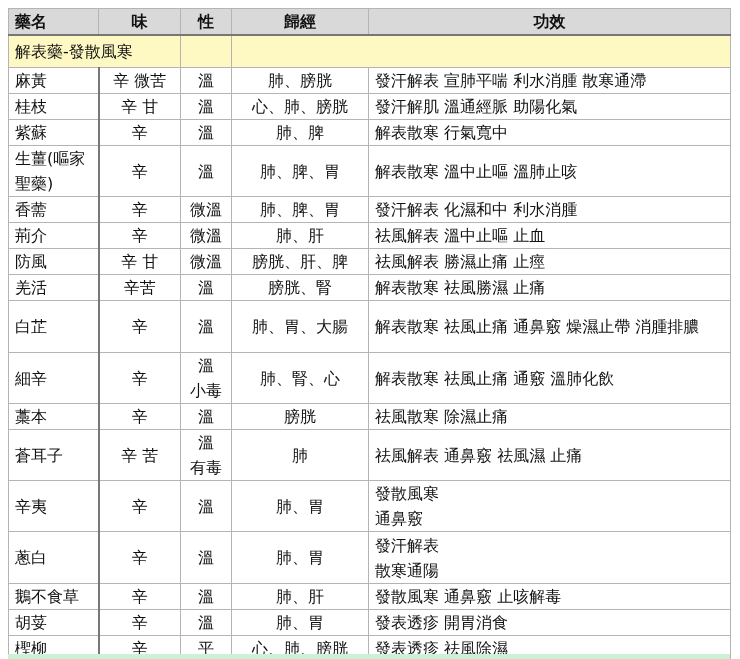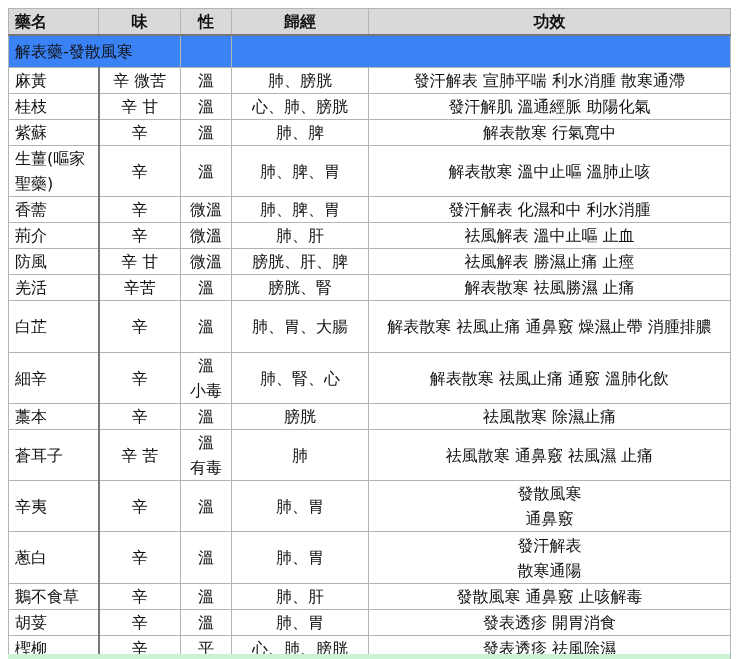--- a/index.html
+++ b/index.html
@@ -10,24 +10,24 @@
       border-collapse: collapse; table-layout: fixed; width: 722px;
       font-size: 16px; line-height: 25px;
     }
     table.herbs td, table.herbs th {
       border: 1px solid #b4b4b4; padding: 0 6px; vertical-align: middle;
       overflow: hidden; white-space: normal;
     }
     table.herbs th { background: #d9d9d9; font-weight: bold; height: 24px; text-align: center; }
     table.herbs th.name-h { text-align: left; }
     table.herbs thead tr { border-bottom: 2px solid #777; }
-    tr.category td { background: #3b82f6; height: 31px; }
+    tr.category td { background: #fef9c3; height: 31px; }
     td.c-name { text-align: left; border-right: 2px solid #777 !important; }
     td.c-taste, td.c-nature, td.c-meridian { text-align: center; }
-    td.c-effect { text-align: center; }
+    td.c-effect { text-align: left; }
     .stack { display: block; }
     .bottom-strip { position: absolute; left: 8px; top: 654px; width: 722px; height: 6px; background: #c9f3d4; }
   </style>
 </head>
 <body>
 
 <table class="herbs">
   <colgroup>
     <col style="width:90px">
     <col style="width:82px">
@@ -174,21 +174,21 @@
       </tr>
       <tr style="height: 51px;">
         <td class="c-name">蒼耳子</td>
         <td class="c-taste">辛 苦</td>
         <td class="c-nature">
           <span class="stack">溫</span>
           <span class="stack">有毒</span>
         </td>
         <td class="c-meridian">肺</td>
         <td class="c-effect">
-          <span class="stack">祛風散寒 通鼻竅 祛風濕 止痛</span>
+          <span class="stack">祛風解表 通鼻竅 祛風濕 止痛</span>
         </td>
       </tr>
       <tr style="height: 51px;">
         <td class="c-name">辛夷</td>
         <td class="c-taste">辛</td>
         <td class="c-nature">
           <span class="stack">溫</span>
         </td>
         <td class="c-meridian">肺、胃</td>
         <td class="c-effect">

